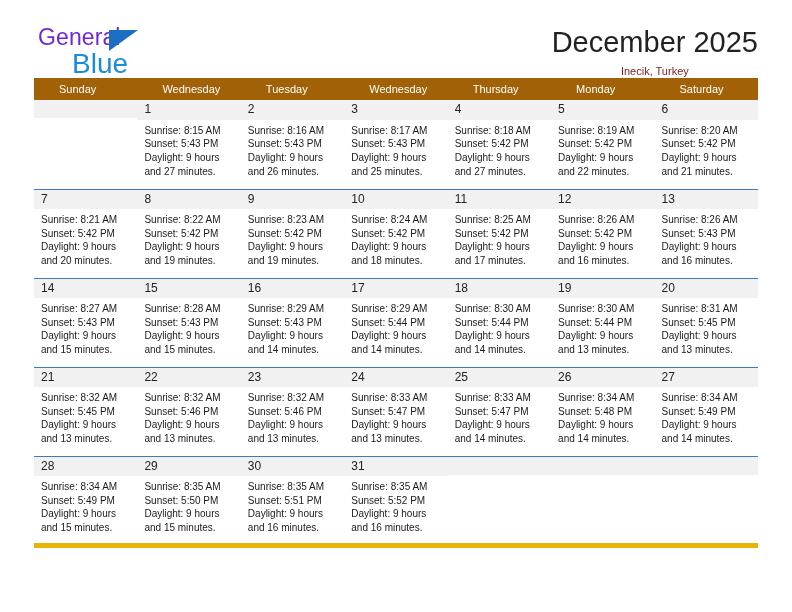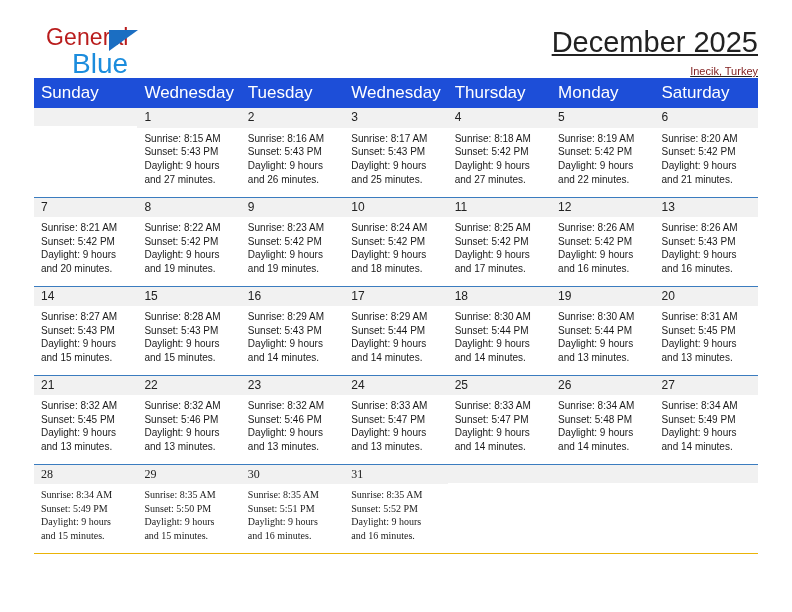--- a/index.html
+++ b/index.html
@@ -35,24 +35,24 @@
   }
   .brand {
     position: relative;
     width: 180px;
     height: 52px;
     line-height: 1;
     user-select: none;
   }
   .brand-general {
     position: absolute;
-    left: 12px;
+    left: 4px;
     top: 0;
     font-size: 23px;
-    color: #b91c1c;
+    color: #6d28d9;
     letter-spacing: 0.1px;
     font-family: "Liberation Sans", sans-serif;
   }
   .brand-triangle {
     position: absolute;
     left: 75px;
     top: 4px;
     width: 0;
     height: 0;
     border-left: 29px solid #1b6ec2;
@@ -61,23 +61,22 @@
   .brand-blue {
     position: absolute;
     left: 38px;
     top: 24px;
     font-size: 28px;
     color: #1b8cdd;
     font-family: "Liberation Sans", sans-serif;
   }
 
   .title-block {
-    text-align: right;
+    text-align: center;
     padding-top: 0px;
-    text-decoration: underline;
   }
   .cal-title {
     font-size: 29px;
     font-weight: normal;
     color: #222222;
     line-height: 1.12;
     white-space: nowrap;
   }
   .cal-subtitle {
     font-size: 11px;
@@ -87,42 +86,41 @@
   }
 
   
   .calendar {
     margin: 0 34px;
     width: 724px;
     border-collapse: collapse;
     table-layout: fixed;
   }
   .calendar th {
-    background: #1d4ed8;
+    background: #a16207;
     color: #ffffff;
     font-weight: normal;
-    font-size: 17px;
+    font-size: 11px;
     text-align: left;
-    padding: 5px 0 5px 7px;
+    padding: 5px 0 5px 25px;
     height: 21px;
     box-sizing: border-box;
     border: none;
   }
   .calendar td {
     vertical-align: top;
     padding: 0;
     border: none;
     border-bottom: 1px solid #3b7cbf;
     height: 89px;
     box-sizing: border-box;
     background: #ffffff;
   }
   .calendar tr.week:last-child td {
-    border-bottom: 1px solid #eab308;
-    font-family: Liberation Serif, serif;
+    border-bottom: 5px solid #eab308;
   }
   .cell-inner {
     height: 100%;
     box-sizing: border-box;
   }
   .daynum {
     background: #f1f1f1;
     font-size: 12px;
     color: #222222;
     padding: 3px 0 3px 7px;

